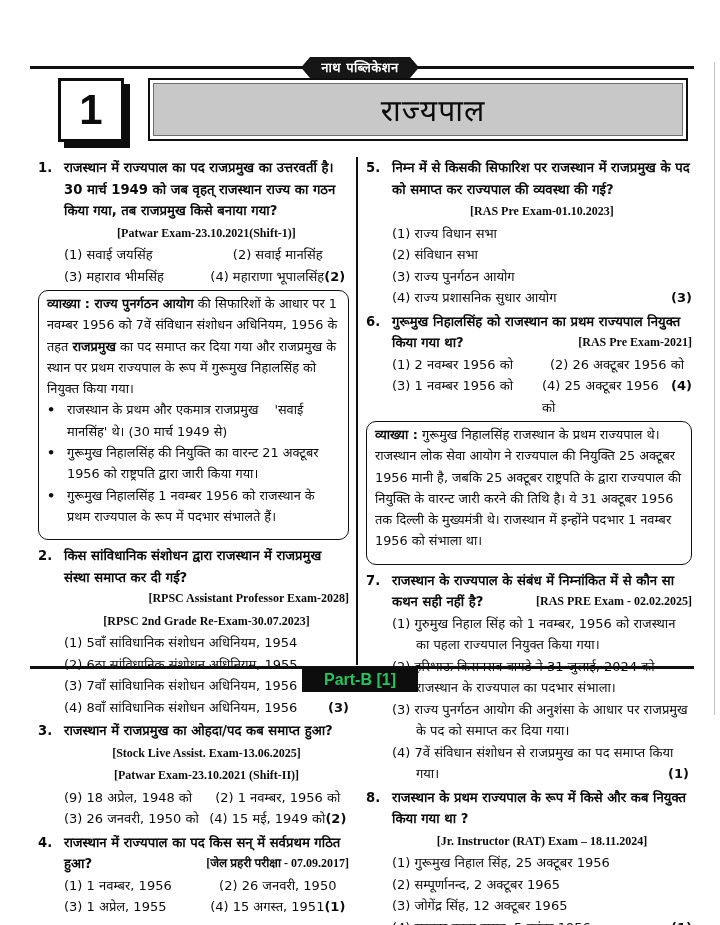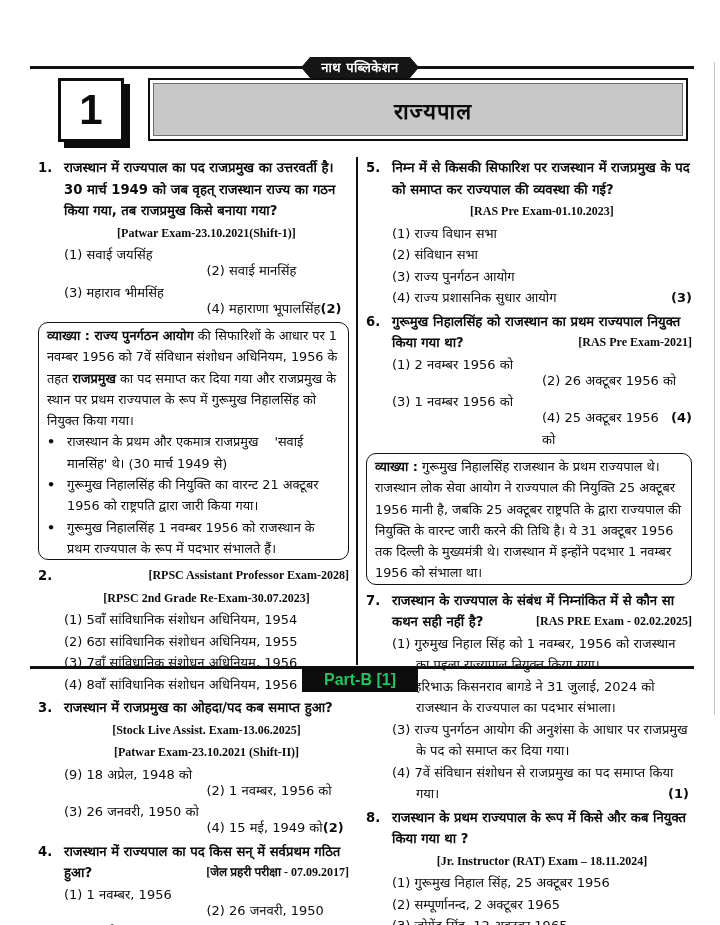--- a/index.html
+++ b/index.html
@@ -34,21 +34,21 @@
     box-shadow: 6px 6px 0 0 #0d0d0d;
     display: flex; align-items: center; justify-content: center;
     font-family: "Liberation Sans", sans-serif;
     font-size: 42px; font-weight: bold; line-height: 1;
   }
   .title-box { flex: 1; margin-left: 24px; border: 2.5px solid #0d0d0d; background: #fff; padding: 3px; height: 63px; box-sizing: border-box; }
   .title-inner {
     height: 100%; box-sizing: border-box;
     border: 1px solid #6f6f6f; background: #c8c8c8;
     display: flex; align-items: center; justify-content: center;
-    font-size: 22px; font-weight: bold; letter-spacing: 1px; padding-left: 30px;
+    font-size: 30px; font-weight: normal; letter-spacing: 1px; padding-left: 30px;
   }
 
   
   .content { position: absolute; top: 157px; left: 38px; right: 28px; bottom: 50px; display: flex; }
   .col { font-size: 13px; line-height: 21.5px; }
   .col-left  { width: 318px; padding-right: 7px; box-sizing: border-box; }
   .col-div   { width: 2px; background: #111; flex: none; }
   .col-right { flex: 1; padding-left: 8px; }
 
   .q { margin-bottom: 2px; }
@@ -58,29 +58,29 @@
   .tag {
     font-family: "Liberation Serif", serif;
     font-weight: bold; font-size: 12px; white-space: nowrap;
   }
   .tag.fr { float: right; }
   .tag-line { text-align: center; font-weight: bold; }
 
   .opts { margin-left: 26px; font-weight: normal; }
   .opt-pair { display: flex; }
   .opt-pair .o1 { width: 50%; flex: none; }
-  .opt-pair .o2 { flex: 1; display: flex; justify-content: flex-start; margin-top: 16px; }
+  .opt-pair .o2 { flex: 1; display: flex; justify-content: center; }
   .opt-line { display: flex; justify-content: space-between; }
   .opt-wide { padding-left: 24px; text-indent: -24px; }
   .ans { font-weight: bold; }
   .ans.fr { float: right; }
 
   .expl {
     border: 1.6px solid #111; border-radius: 10px;
-    padding: 2px 8px 0 8px; margin: 3px 0 5px 0;
+    padding: 2px 8px 12px 8px; margin: 3px 0 5px 0;
     font-size: 12.8px; line-height: 21.3px;
   }
   .expl .lbl { font-weight: bold; }
   .bullet { display: flex; }
   .bullet .dot { width: 20px; flex: none; font-weight: bold; }
   .bullet .bt { flex: 1; }
 
   
   .foot-rule { position: absolute; left: 30px; right: 26px; bottom: 46px; height: 3.5px; background: #111; }
   .foot-badge {
@@ -154,20 +154,21 @@
         <div class="bullet">
           <span class="dot">•</span>
           <span class="bt"><span>गुरूमुख निहालसिंह 1 नवम्बर 1956 को राजस्थान के प्रथम राज्यपाल के रूप में पदभार संभालते हैं।</span></span>
         </div>
       </div>
 
       <div class="q">
         <div class="q-head">
           <span class="q-num">2.</span>
           <div class="q-body">
+            <span>किस सांविधानिक संशोधन द्वारा राजस्थान में राजप्रमुख संस्था समाप्त कर दी गई?</span>
             <span class="tag fr">[RPSC Assistant Professor Exam-2028]</span>
             <div class="tag-line"><span class="tag">[RPSC 2nd Grade Re-Exam-30.07.2023]</span></div>
           </div>
         </div>
         <div class="opts">
           <div class="opt-line">
               <span>(1) 5वाँ सांविधानिक संशोधन अधिनियम, 1954</span>
             </div>
           <div class="opt-line">
               <span>(2) 6ठा सांविधानिक संशोधन अधिनियम, 1955</span>

